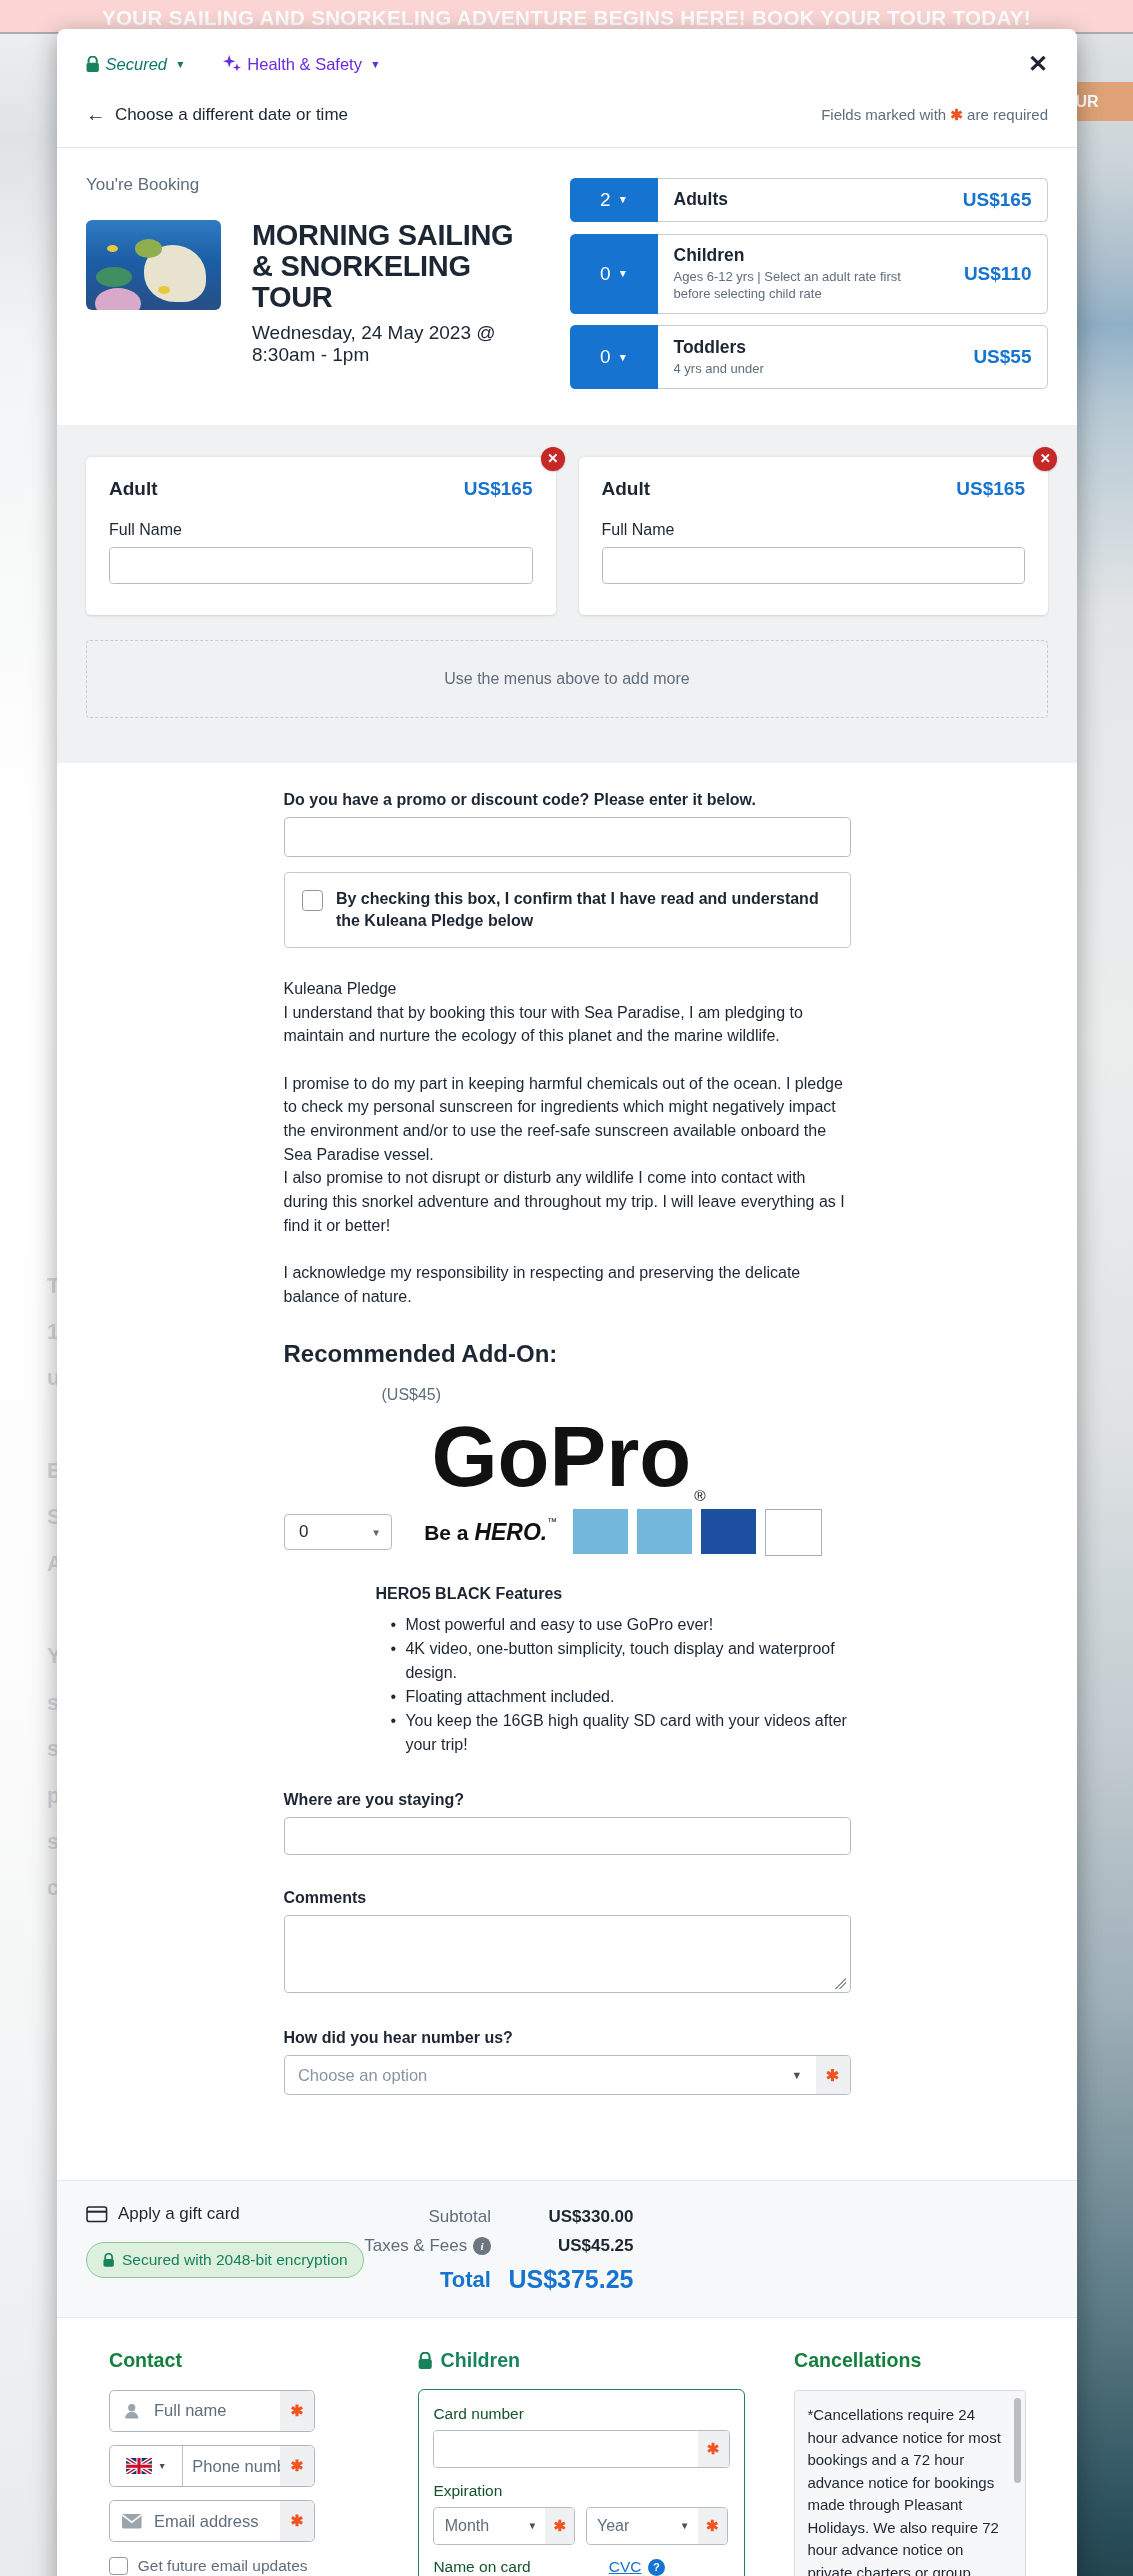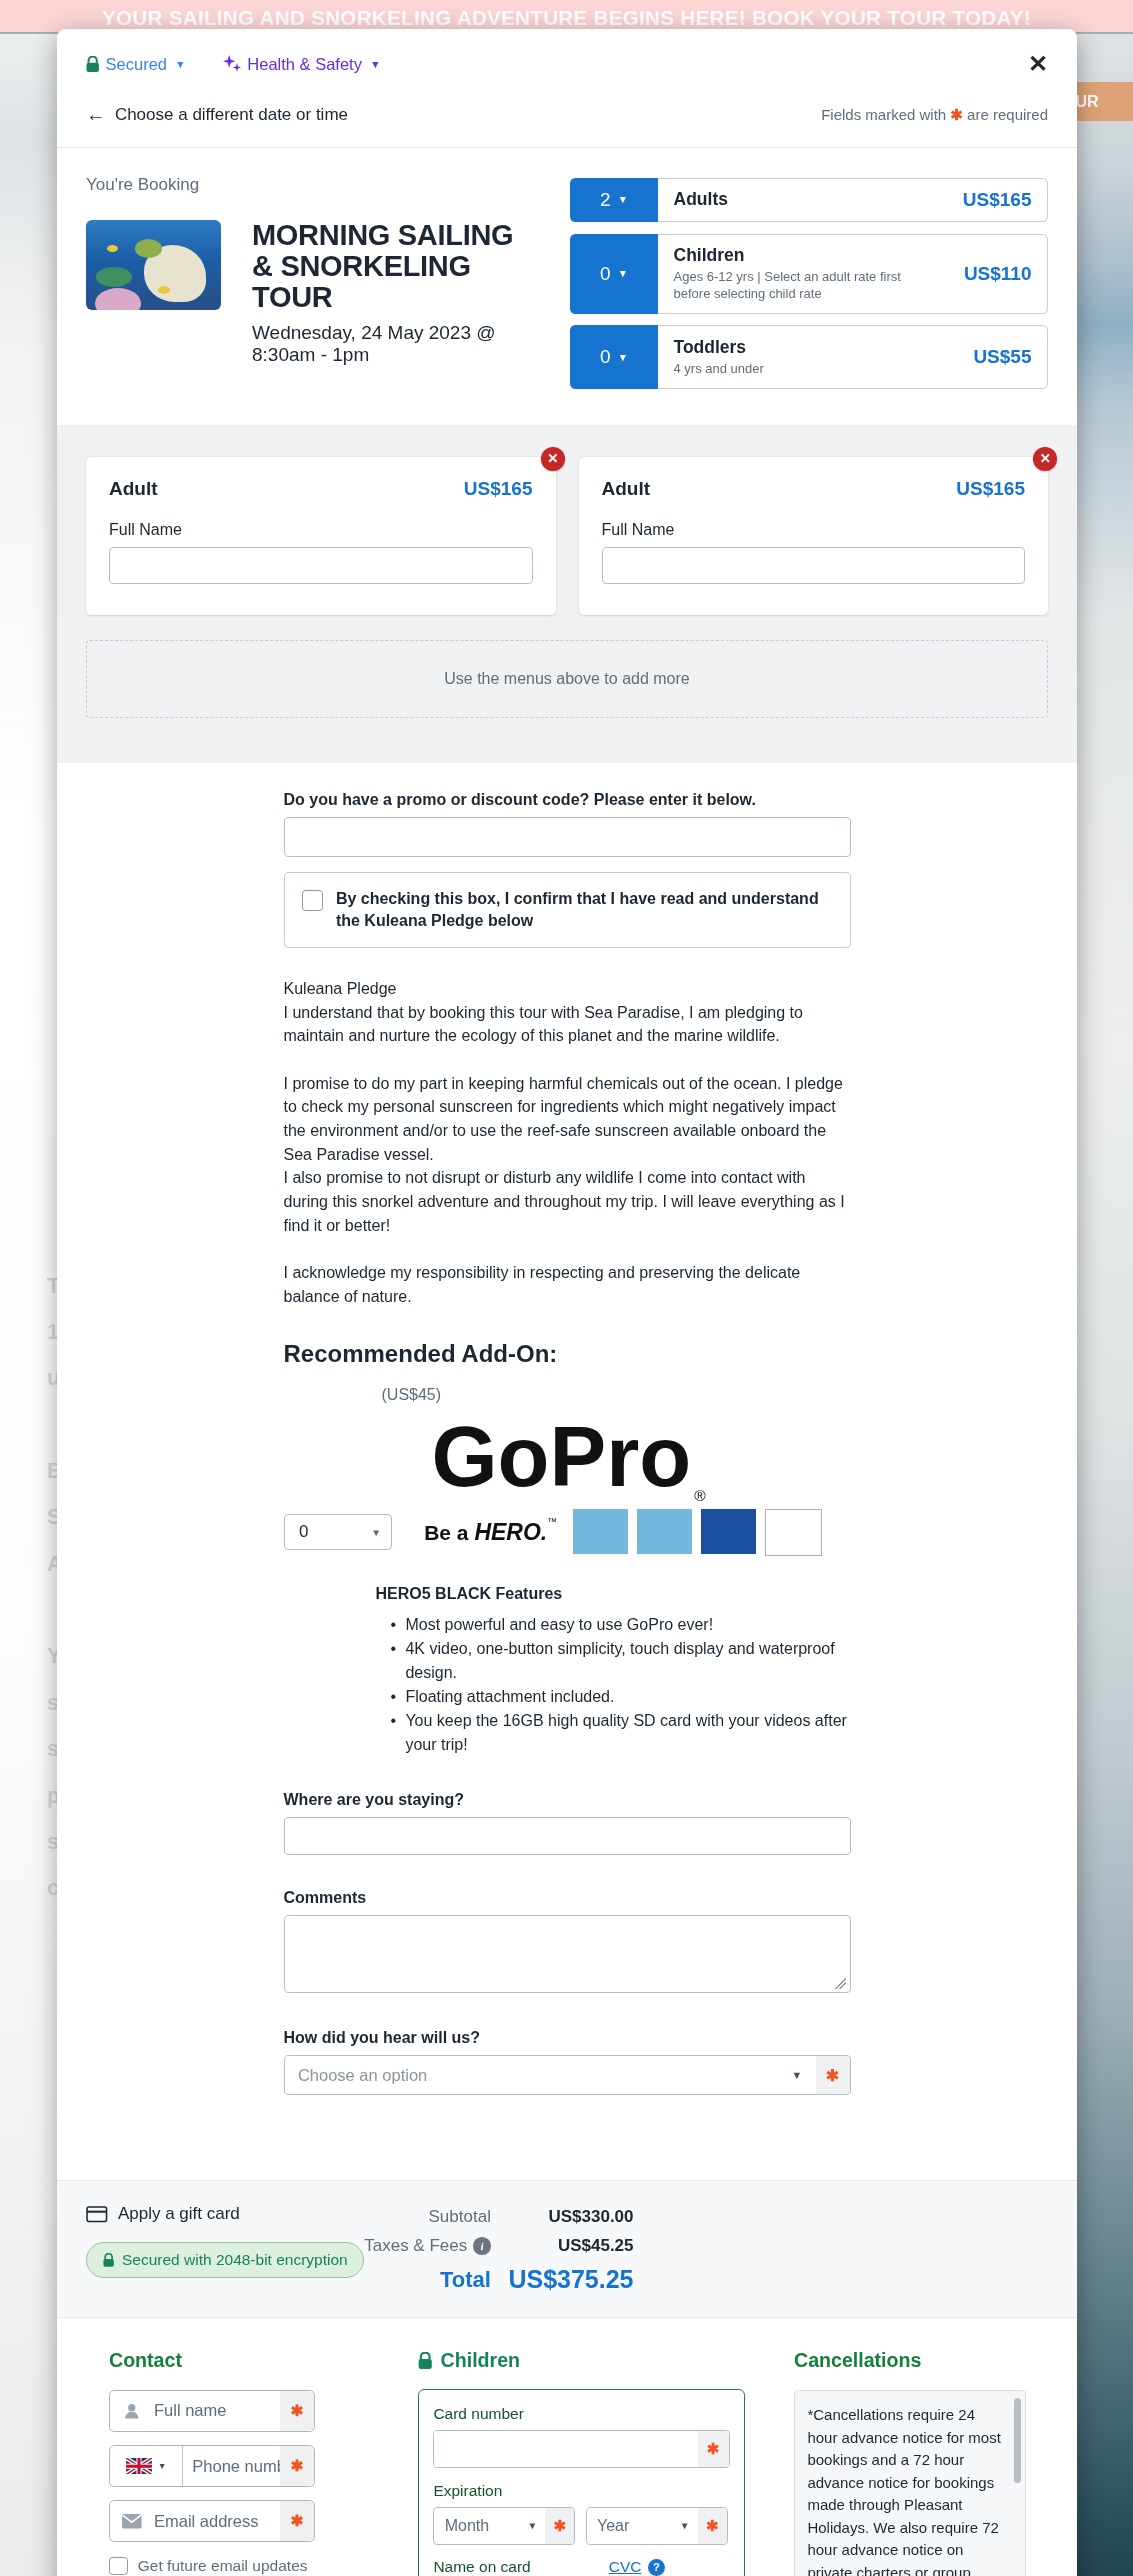--- a/index.html
+++ b/index.html
@@ -16,21 +16,21 @@
   .banner span{color:#ffffff;font-weight:800;font-size:20.6px;letter-spacing:0.3px;white-space:nowrap;line-height:1;padding-bottom:3.1px;}
   .cut-button{position:absolute;top:82px;right:0;width:70px;height:39px;background:#dfa377;border-radius:7.2px 0 0 7.2px;
     color:#fff;font-weight:700;font-size:16px;display:flex;align-items:center;justify-content:flex-start;padding-left:11.3px;z-index:1;}
   .bg-frag{position:absolute;left:47px;font-weight:700;font-size:21.6px;color:rgba(182,190,198,.55);z-index:0;}
   
   .modal{position:absolute;left:57px;top:29px;width:1020px;height:2601px;background:#ffffff;border-radius:8.2px;
     box-shadow:0 6.2px 26px rgba(0,0,0,.35);z-index:2;overflow:hidden;}
   .m-head{display:flex;align-items:center;padding:23px 29px 0 29px;}
   .pill-link{display:flex;align-items:center;gap:6.2px;font-size:16.5px;font-weight:500;cursor:pointer;}
   .pill-link .caret{font-size:10.3px;margin-left:2.1px;}
-  .secured{color:#3b82f6;}
+  .secured{color:#0f766e;font-style:italic;}
   .hs{color:#6a2ce0;margin-left:36px;}
   .close-x{margin-left:auto;font-size:24px;color:#1c2733;font-weight:600;line-height:1;cursor:pointer;}
   .m-sub{display:flex;align-items:center;justify-content:space-between;padding:27px 29px 20.6px 29px;border-bottom:0.5px solid #e4e7e9;}
   .back-link{display:flex;align-items:center;gap:9.3px;font-size:17px;color:#1c2733;cursor:pointer;}
   .back-link .arr{font-size:19.6px;}
   .req-note{font-size:15px;color:#5f6e7c;}
   .ast{color:#f05423;font-weight:700;}
   
   .booking{display:flex;padding:27px 29px 36px 29px;gap:31px;}
   .booking-left{width:453px;}
@@ -386,21 +386,21 @@
 
     <div class="q-block">
       <div class="flabel">Comments</div>
       <div class="ta-wrap">
         <textarea class="comments-ta" style=""></textarea>
         <div class="ta-grip"></div>
       </div>
     </div>
 
     <div class="q-block">
-      <div class="flabel">How did you hear will us?</div>
+      <div class="flabel">How did you hear number us?</div>
       <div class="hear-select">
         <div class="opt">Choose an option</div>
         <div class="caret">▼</div>
         <div class="ast-strip">
             <span class="ast">✱</span>
           </div>
       </div>
     </div>
 
   </div>

